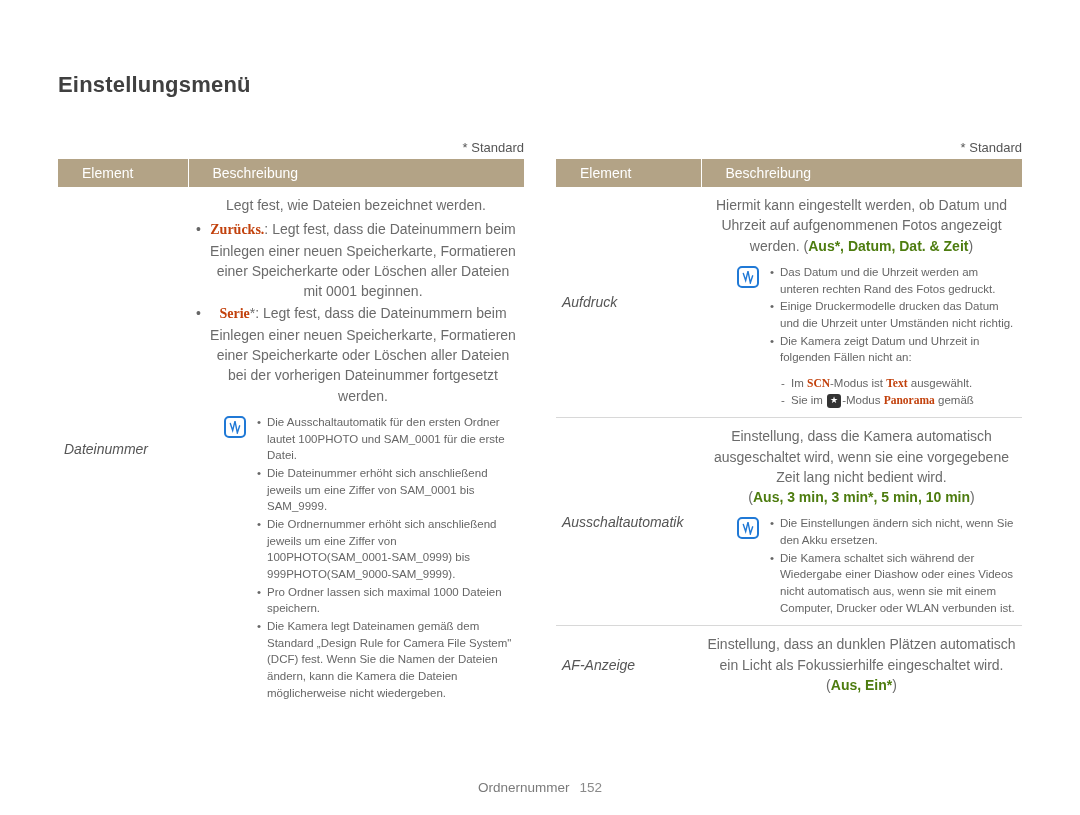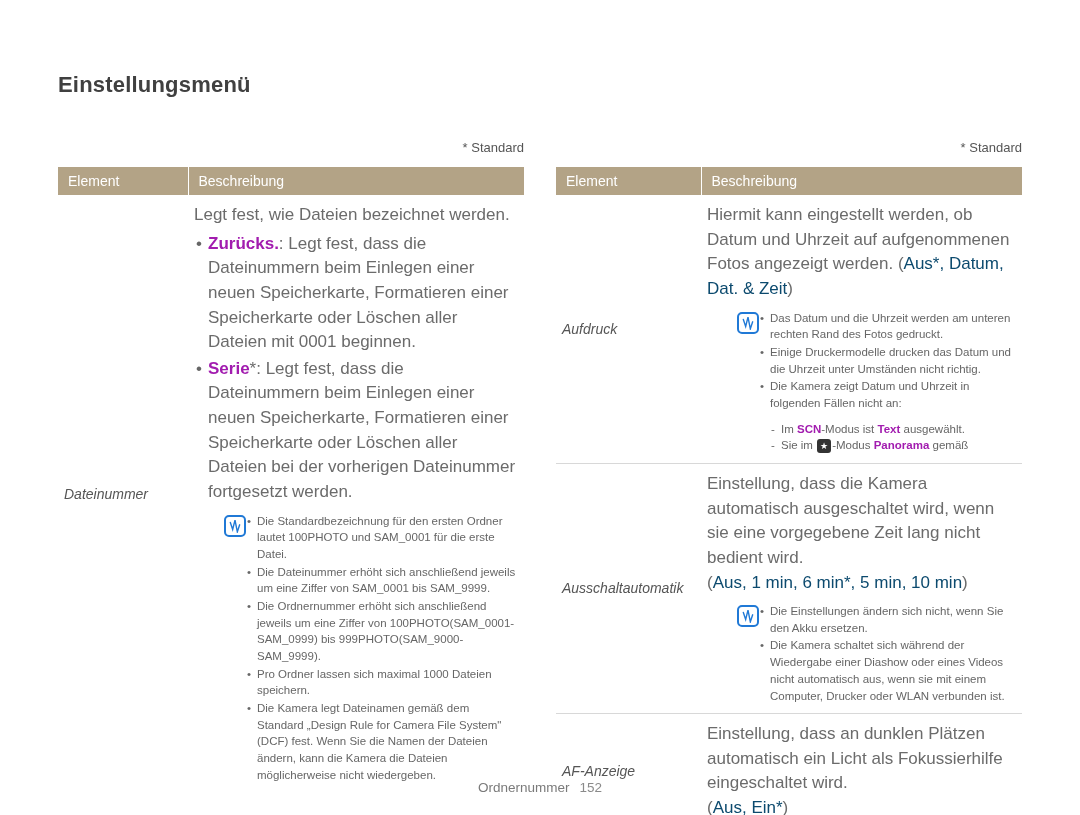--- a/index.html
+++ b/index.html
@@ -21,66 +21,67 @@
   }
   .cols {
     display: flex;
     gap: 32px;
   }
   .col { flex: 1; }
   .standard-note {
     text-align: right;
     font-size: 13px;
     color: #555;
-    margin-bottom: 12px;
+    margin-bottom: 4px;
   }
   table {
     width: 100%;
     border-collapse: collapse;
   }
   thead th {
     background: #b3a386;
     color: #fff;
     font-weight: 400;
     font-size: 14px;
     text-align: left;
-    padding: 6px 10px;
+    padding: 6px 24px;
     border-right: 1px solid #fff;
   }
   thead th:last-child { border-right: none; }
   tbody td {
     padding: 8px 6px;
     vertical-align: middle;
     font-size: 14px;
     border-bottom: 1px solid #d8d8d8;
     line-height: 1.45;
   }
   tbody tr:last-child td { border-bottom: none; }
   td.elcol {
     width: 130px;
     vertical-align: middle;
     color: #555;
     font-style: italic;
   }
   .col-right td.elcol { width: 145px; }
-  .desc-main { color: #6b6b6b; font-size: 17px; }
+  .desc-main { color: #6b6b6b; font-size: 14px; text-align: center; }
   ul.main-list { list-style: none; padding-left: 0; margin-top: 4px;}
   ul.main-list > li {
     padding-left: 14px;
     position: relative;
     margin-bottom: 2px;
   }
   ul.main-list > li::before {
     content: "•";
     position: absolute;
     left: 2px;
     color: #666;
   }
   .note-box {
     display: flex;
+    gap: 10px;
     margin-top: 8px;
     margin-left: 30px;
   }
   .note-icon {
     flex-shrink: 0;
     width: 22px; height: 22px;
     border: 2px solid #2079d6;
     border-radius: 5px;
     display: flex; align-items: center; justify-content: center;
     margin-top:2px;
@@ -105,22 +106,22 @@
   ul.note-list ul {
     list-style: none;
     margin-top: 9px;
   }
   ul.note-list ul > li {
     padding-left: 11px; position: relative;
   }
   ul.note-list ul > li::before {
     content: "-"; position: absolute; left: 1px;
   }
-  b { font-weight: 700; color: #a21caf; }
-  .options { font-weight: 400; color: #0c4a6e; }
+  b { font-weight: 700; color: #c2410c; font-family: Liberation Serif, serif; }
+  .options { font-weight: 700; color: #4d7c0f; }
   .star-mode-icon {
     display:inline-flex;
     width:14px;height:14px;background:#333;border-radius:3px;
     align-items:center;justify-content:center;
     vertical-align:middle;
     margin:0 1px;
   }
   .star-mode-icon::before{content:"★";color:#fff;font-size:9px;line-height:1;}
   .footer {
     position: absolute;
@@ -159,21 +160,21 @@
                 <li><b>Serie</b><span>*: Legt fest, dass die Dateinummern beim Einlegen einer neuen Speicherkarte, Formatieren einer Speicherkarte oder Löschen aller Dateien bei der vorherigen Dateinummer fortgesetzt werden.</span></li>
               </ul>
             </div>
             <div class="note-box">
               <span class="note-icon">
                 <svg viewBox="0 0 24 24">
                     <path fill="none" stroke="#2079d6" stroke-width="2.4" stroke-linecap="round" d="M4 6l4 12 4-16 4 20 4-12"></path>
                   </svg>
               </span>
               <ul class="note-list">
-                <li>Die Standardbezeichnung für den ersten Ordner lautet 100PHOTO und SAM_0001 für die erste Datei.</li>
+                <li>Die Ausschaltautomatik für den ersten Ordner lautet 100PHOTO und SAM_0001 für die erste Datei.</li>
                 <li>Die Dateinummer erhöht sich anschließend jeweils um eine Ziffer von SAM_0001 bis SAM_9999.</li>
                 <li>Die Ordnernummer erhöht sich anschließend jeweils um eine Ziffer von 100PHOTO(SAM_0001-SAM_0999) bis 999PHOTO(SAM_9000-SAM_9999).</li>
                 <li>Pro Ordner lassen sich maximal 1000 Dateien speichern.</li>
                 <li>Die Kamera legt Dateinamen gemäß dem Standard „Design Rule for Camera File System" (DCF) fest. Wenn Sie die Namen der Dateien ändern, kann die Kamera die Dateien möglicherweise nicht wiedergeben.</li>
               </ul>
             </div>
           </td>
         </tr>
       </tbody>
     </table>
@@ -213,21 +214,21 @@
                 </li>
               </ul>
             </div>
           </td>
         </tr>
         <tr>
           <td class="elcol">Ausschaltautomatik</td>
           <td>
             <div class="desc-main">
               <span>Einstellung, dass die Kamera automatisch ausgeschaltet wird, wenn sie eine vorgegebene Zeit lang nicht bedient wird.</span><br>
-              (<span class="options">Aus, 1 min, 6 min*, 5 min, 10 min</span>)
+              (<span class="options">Aus, 3 min, 3 min*, 5 min, 10 min</span>)
             </div>
             <div class="note-box">
               <span class="note-icon">
                 <svg viewBox="0 0 24 24">
                     <path fill="none" stroke="#2079d6" stroke-width="2.4" stroke-linecap="round" d="M4 6l4 12 4-16 4 20 4-12"></path>
                   </svg>
               </span>
               <ul class="note-list">
                 <li>Die Einstellungen ändern sich nicht, wenn Sie den Akku ersetzen.</li>
                 <li>Die Kamera schaltet sich während der Wiedergabe einer Diashow oder eines Videos nicht automatisch aus, wenn sie mit einem Computer, Drucker oder WLAN verbunden ist.</li>

